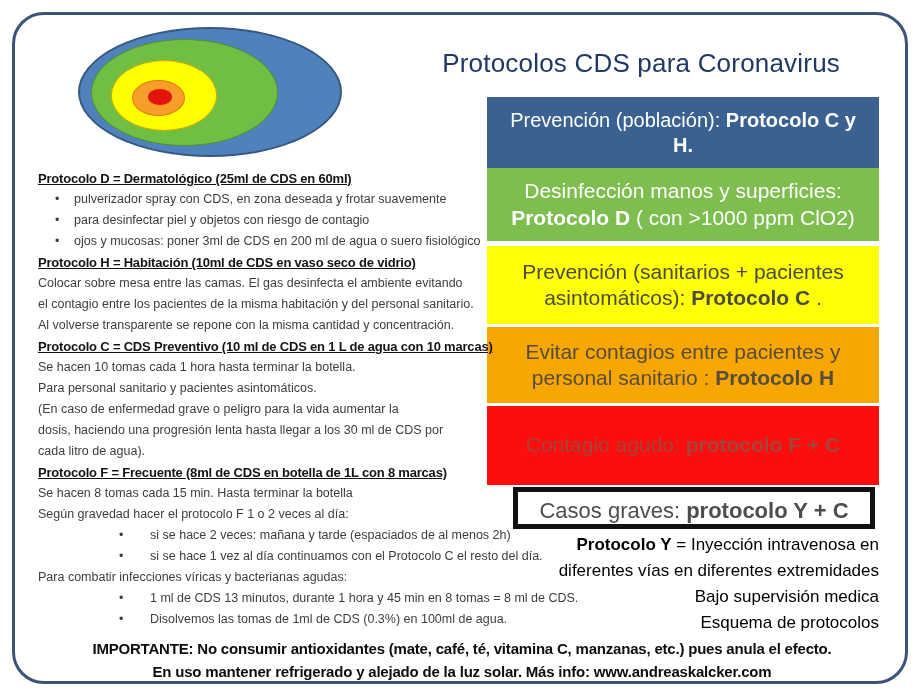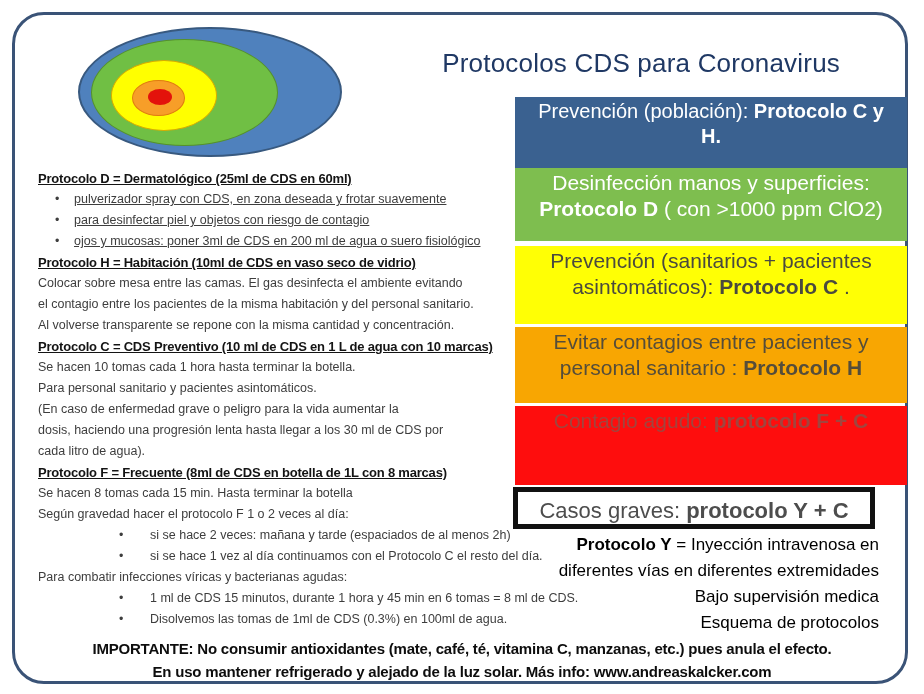--- a/index.html
+++ b/index.html
@@ -13,43 +13,43 @@
   .e2{left:91px;top:39px;width:187px;height:107px;background:#70bf44;border:1px solid #55912c;}
   .e3{left:111px;top:60px;width:106px;height:71px;background:#ffff00;border:1px solid #d7ab00;}
   .e4{left:132px;top:80px;width:53px;height:36px;background:#f79e28;border:1px solid #e07b10;}
   .e5{left:148px;top:89px;width:24px;height:16px;background:#e3120b;}
 
   .title{position:absolute;left:300px;top:48px;width:540px;text-align:right;
          font-size:26px;color:#1f3864;letter-spacing:.2px;}
 
   
   .pbox{position:absolute;left:487px;width:392px;box-sizing:border-box;display:flex;
-        align-items:flex-start;justify-content:center;text-align:center;padding:2px 12px;
-        font-size:20px;line-height:1.25;margin-left:28px;}
+        align-items:center;justify-content:center;text-align:center;padding:2px 12px;
+        font-size:20px;line-height:1.25;}
   .pbox .bseg{white-space:pre-wrap;}
   .box1{top:97px;height:71px;background:#3a6190;color:#ffffff;}
   .box2{top:168px;height:73px;background:#7ebe4f;color:#ffffff;font-size:21px;}
   .box3{top:246px;height:78px;background:#ffff05;color:#4a4a3f;font-size:21px;}
   .box4{top:327px;height:76px;background:#f8a602;color:#554d3a;font-size:21px;}
   .box5{top:406px;height:79px;background:#fe0d0d;color:#a1453e;font-size:21px;}
   .box6{position:absolute;left:513px;top:487px;width:362px;height:42px;box-sizing:border-box;
         background:#ffffff;border:5px solid #111111;color:#4d4d4d;font-size:22px;
         display:flex;align-items:flex-end;justify-content:center;white-space:pre-wrap;}
   .bld{font-weight:bold;}
 
   
   .ynote{position:absolute;left:487px;top:532px;width:392px;text-align:right;
          font-size:17px;line-height:26px;color:#000000;}
 
   
   .leftcol{position:absolute;left:22px;top:168px;width:470px;font-size:12.5px;
            color:#3d3d3d;z-index:5;}
   .ln{position:relative;height:21px;line-height:21px;white-space:nowrap;padding-left:16px;}
   .hd{font-weight:bold;color:#141414;text-decoration:underline;font-size:13px;letter-spacing:-.2px;}
-  .b1{padding-left:52px;text-decoration:underline;}
+  .b1{padding-left:52px;}
   .b1::before{content:"\2022";position:absolute;left:33px;}
   .b2{padding-left:128px;}
   .b2::before{content:"\2022";position:absolute;left:97px;}
 
   .footer{position:absolute;left:40px;top:637px;width:844px;text-align:center;
           font-weight:bold;font-size:15px;line-height:23px;color:#0d0d0d;letter-spacing:-.2px;}
 </style>
 </head>
 <body>
 
@@ -109,21 +109,21 @@
     <div class="ln">(En caso de enfermedad grave o peligro para la vida aumentar la</div>
     <div class="ln">dosis, haciendo una progresión lenta hasta llegar a los 30 ml de CDS por</div>
     <div class="ln">cada litro de agua).</div>
 
     <div class="ln hd">Protocolo F = Frecuente (8ml de CDS en botella de 1L con 8 marcas)</div>
     <div class="ln">Se hacen 8 tomas cada 15 min. Hasta terminar la botella</div>
     <div class="ln">Según gravedad hacer el protocolo F 1 o 2 veces al día:</div>
     <div class="ln b2">si se hace 2 veces: mañana y tarde (espaciados de al menos 2h)</div>
     <div class="ln b2">si se hace 1 vez al día continuamos con el Protocolo C el resto del día.</div>
     <div class="ln">Para combatir infecciones víricas y bacterianas agudas:</div>
-    <div class="ln b2">1 ml de CDS 15 minutos, durante 1 hora y 45 min en 6 tomas = 8 ml de CDS.</div>
+    <div class="ln b2">1 ml de CDS 13 minutos, durante 1 hora y 45 min en 8 tomas = 8 ml de CDS.</div>
     <div class="ln b2">Disolvemos las tomas de 1ml de CDS (0.3%) en 100ml de agua.</div>
   </div>
 
   <div class="footer">
     <div>IMPORTANTE: No consumir antioxidantes  (mate, café, té, vitamina C, manzanas, etc.) pues anula el efecto.</div>
     <div>En uso mantener refrigerado y alejado de la luz solar.  Más info: www.andreaskalcker.com</div>
   </div>
 </div>
 
 </body></html>

